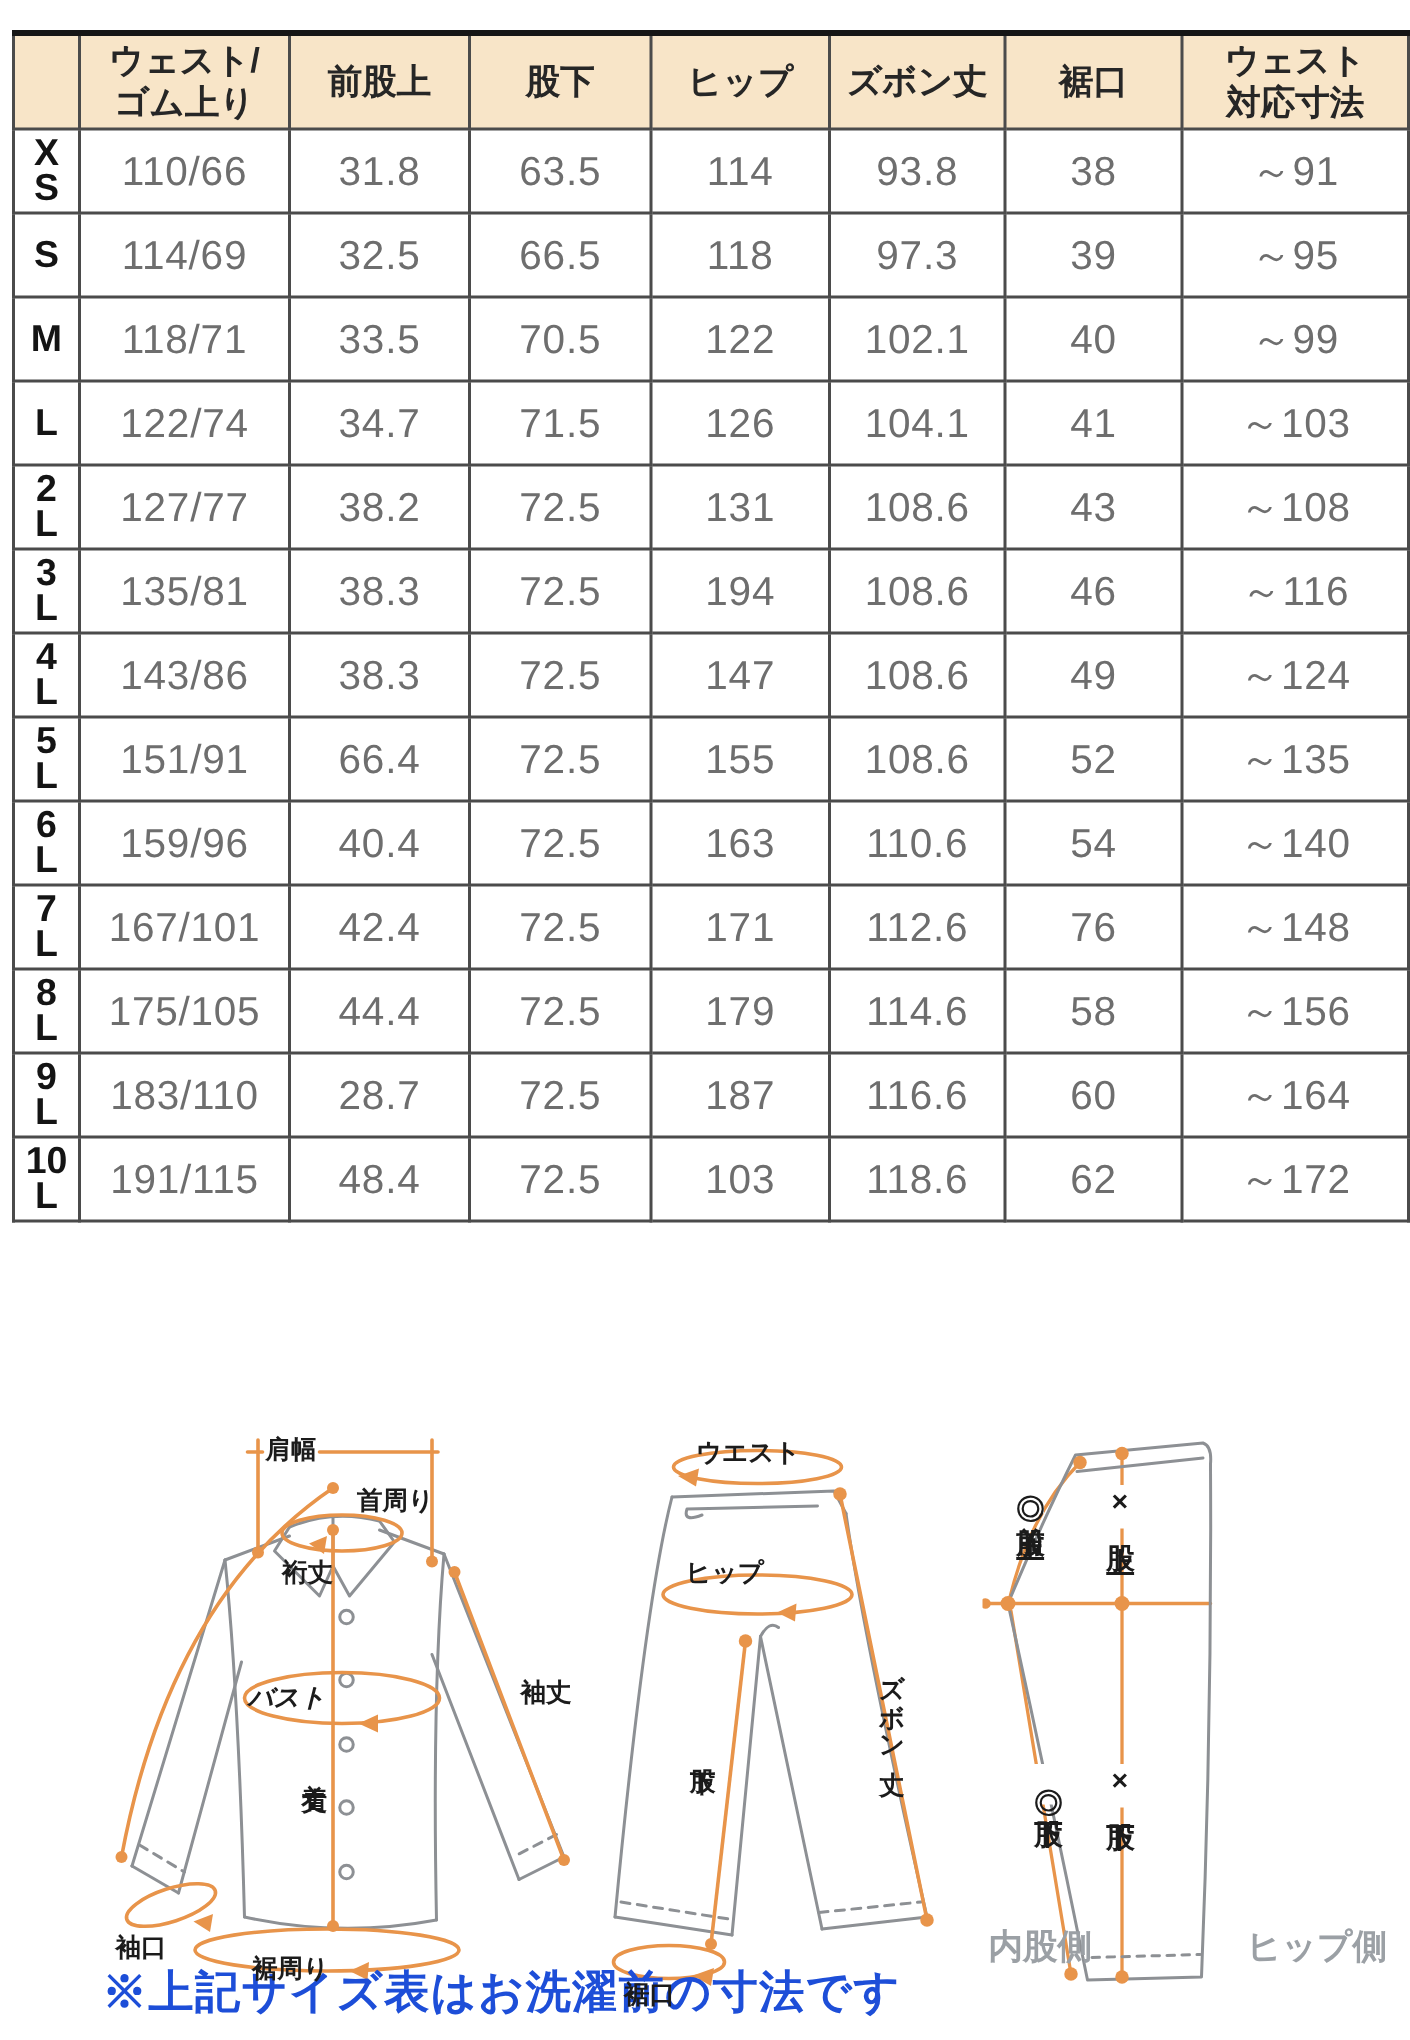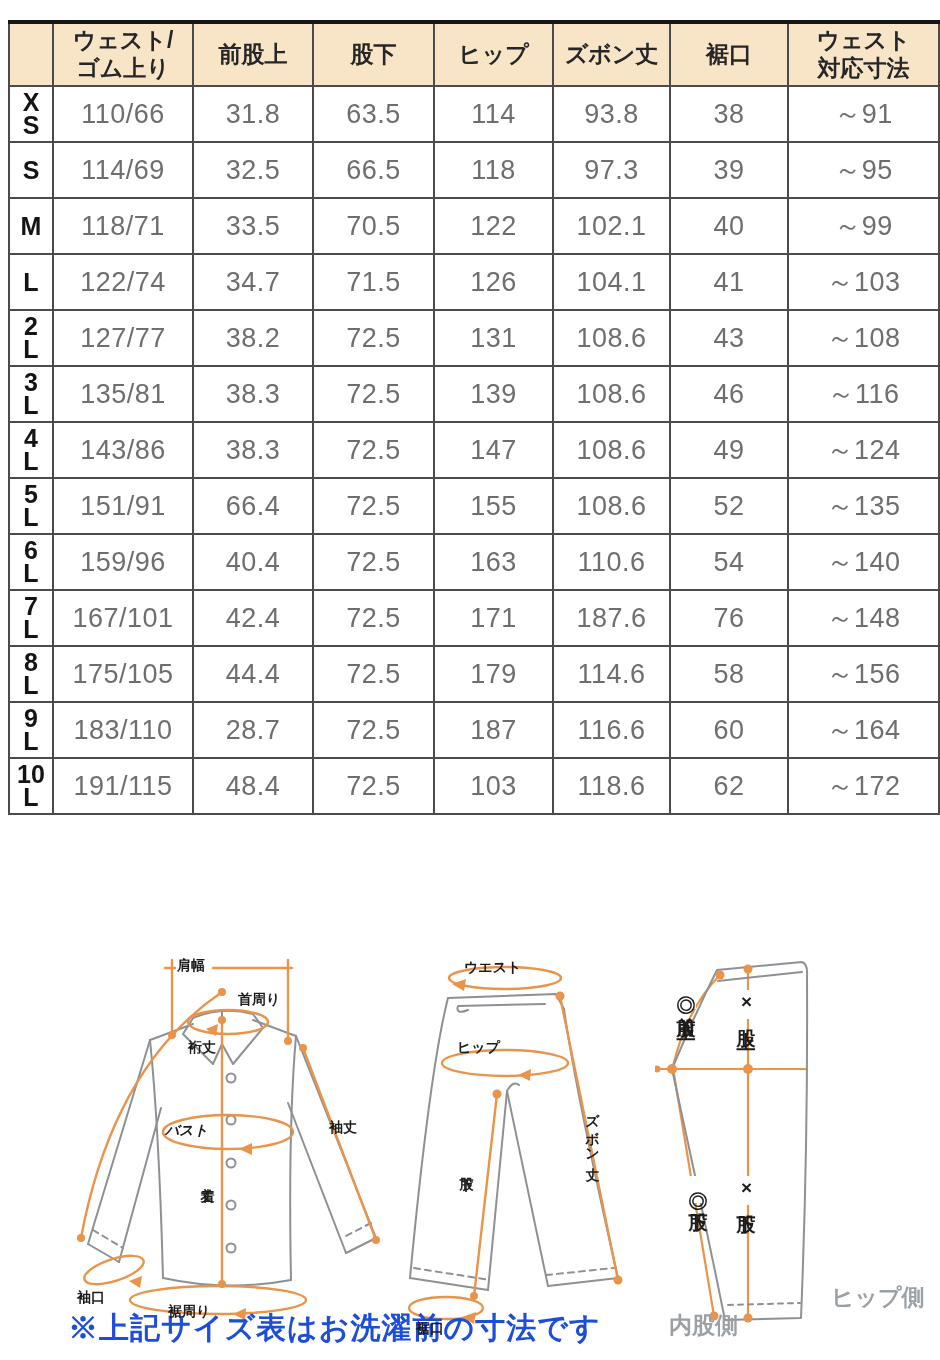--- a/index.html
+++ b/index.html
@@ -25,21 +25,21 @@
     color:#6e6e6e;font-size:27px;font-weight:500;letter-spacing:0.5px;background:#fff;
   }
   .size-table tbody th{
     background:#fff;color:#141414;font-size:25px;font-weight:700;padding:1px 0;
   }
   .size-table tbody th div{line-height:0.92;}
   
   .diag{position:absolute;}
   .diag svg{position:absolute;left:0;top:0;}
   .dlabel{
-    position:absolute;font-size:14px;font-weight:700;color:#1b1b1b;
+    position:absolute;font-size:17px;font-weight:700;color:#1b1b1b;
     white-space:nowrap;line-height:1;z-index:3;
   }
   .vert{
     writing-mode:vertical-rl;text-orientation:upright;letter-spacing:2px;
     white-space:normal;
   }
   .wbg{background:#ffffff;padding:1px 0;}
   .side-gray{font-size:23px;font-weight:700;color:#9ba0a5;}
   .note{
     position:absolute;left:68px;top:1308px;font-size:30px;font-weight:700;
@@ -138,21 +138,21 @@
         <td>～108</td>
       </tr>
       <tr>
         <th>
           <div>3</div>
           <div>L</div>
         </th>
         <td>135/81</td>
         <td>38.3</td>
         <td>72.5</td>
-        <td>139</td>
+        <td>194</td>
         <td>108.6</td>
         <td>46</td>
         <td>～116</td>
       </tr>
       <tr>
         <th>
           <div>4</div>
           <div>L</div>
         </th>
         <td>143/86</td>
@@ -191,21 +191,21 @@
       </tr>
       <tr>
         <th>
           <div>7</div>
           <div>L</div>
         </th>
         <td>167/101</td>
         <td>42.4</td>
         <td>72.5</td>
         <td>171</td>
-        <td>187.6</td>
+        <td>112.6</td>
         <td>76</td>
         <td>～148</td>
       </tr>
       <tr>
         <th>
           <div>8</div>
           <div>L</div>
         </th>
         <td>175/105</td>
         <td>44.4</td>
@@ -297,21 +297,21 @@
       <polygon points="151,81 163,76 161,88"></polygon>
       <polygon points="184,201 197,195 197,207"></polygon>
       <polygon points="74,333 87,328 85,340"></polygon>
       <polygon points="178,366 191,360 190,372"></polygon>
     </g>
   </svg>
   <span class="dlabel" style="left:122px;top:10px;">肩幅</span>
   <span class="dlabel" style="left:183px;top:44px;">首周り</span>
   <span class="dlabel" style="left:133px;top:92px;">裄丈</span>
   <span class="dlabel" style="left:110px;top:175px;font-style:italic;">バスト</span>
-  <span class="dlabel" style="left:274px;top:172px;">袖丈</span>
+  <span class="dlabel" style="left:292px;top:172px;">袖丈</span>
   <span class="dlabel vert" style="left:146px;top:228px;">着丈</span>
   <span class="dlabel" style="left:22px;top:342px;">袖口</span>
   <span class="dlabel" style="left:113px;top:356px;">裾周り</span>
 </div>
 
 <div class="diag" style="left:400px;top:948px;width:265px;height:412px;">
   <svg width="265" height="412" viewBox="0 0 265 412">
     <g stroke="#8d9094" stroke-width="2" fill="none" stroke-linejoin="round" stroke-linecap="round">
       <path d="M48,50 L156,46 L164,61"></path>
       <path d="M68,62 Q55,67 58,58 L145,56"></path>
@@ -369,17 +369,17 @@
       <circle cx="93" cy="121" r="5"></circle>
       <circle cx="93" cy="370" r="4.5"></circle>
       <circle cx="59" cy="368" r="4.5"></circle>
       <circle cx="2" cy="121" r="3.5"></circle>
     </g>
   </svg>
   <span class="dlabel vert wbg" style="left:22px;top:32px;font-size:19px;">◎前股上</span>
   <span class="dlabel vert wbg" style="left:82px;top:42px;font-size:19px;">×股上</span>
   <span class="dlabel vert wbg" style="left:34px;top:228px;font-size:19px;">◎股下</span>
   <span class="dlabel vert wbg" style="left:82px;top:228px;font-size:19px;">×股下</span>
-  <span class="dlabel side-gray" style="left:14px;top:338px;margin-top:28px;">内股側</span>
+  <span class="dlabel side-gray" style="left:4px;top:338px;">内股側</span>
   <span class="dlabel side-gray" style="left:176px;top:338px;">ヒップ側</span>
 </div>
 
 <div class="note">※上記サイズ表はお洗濯前の寸法です</div>
 
 </body></html>

